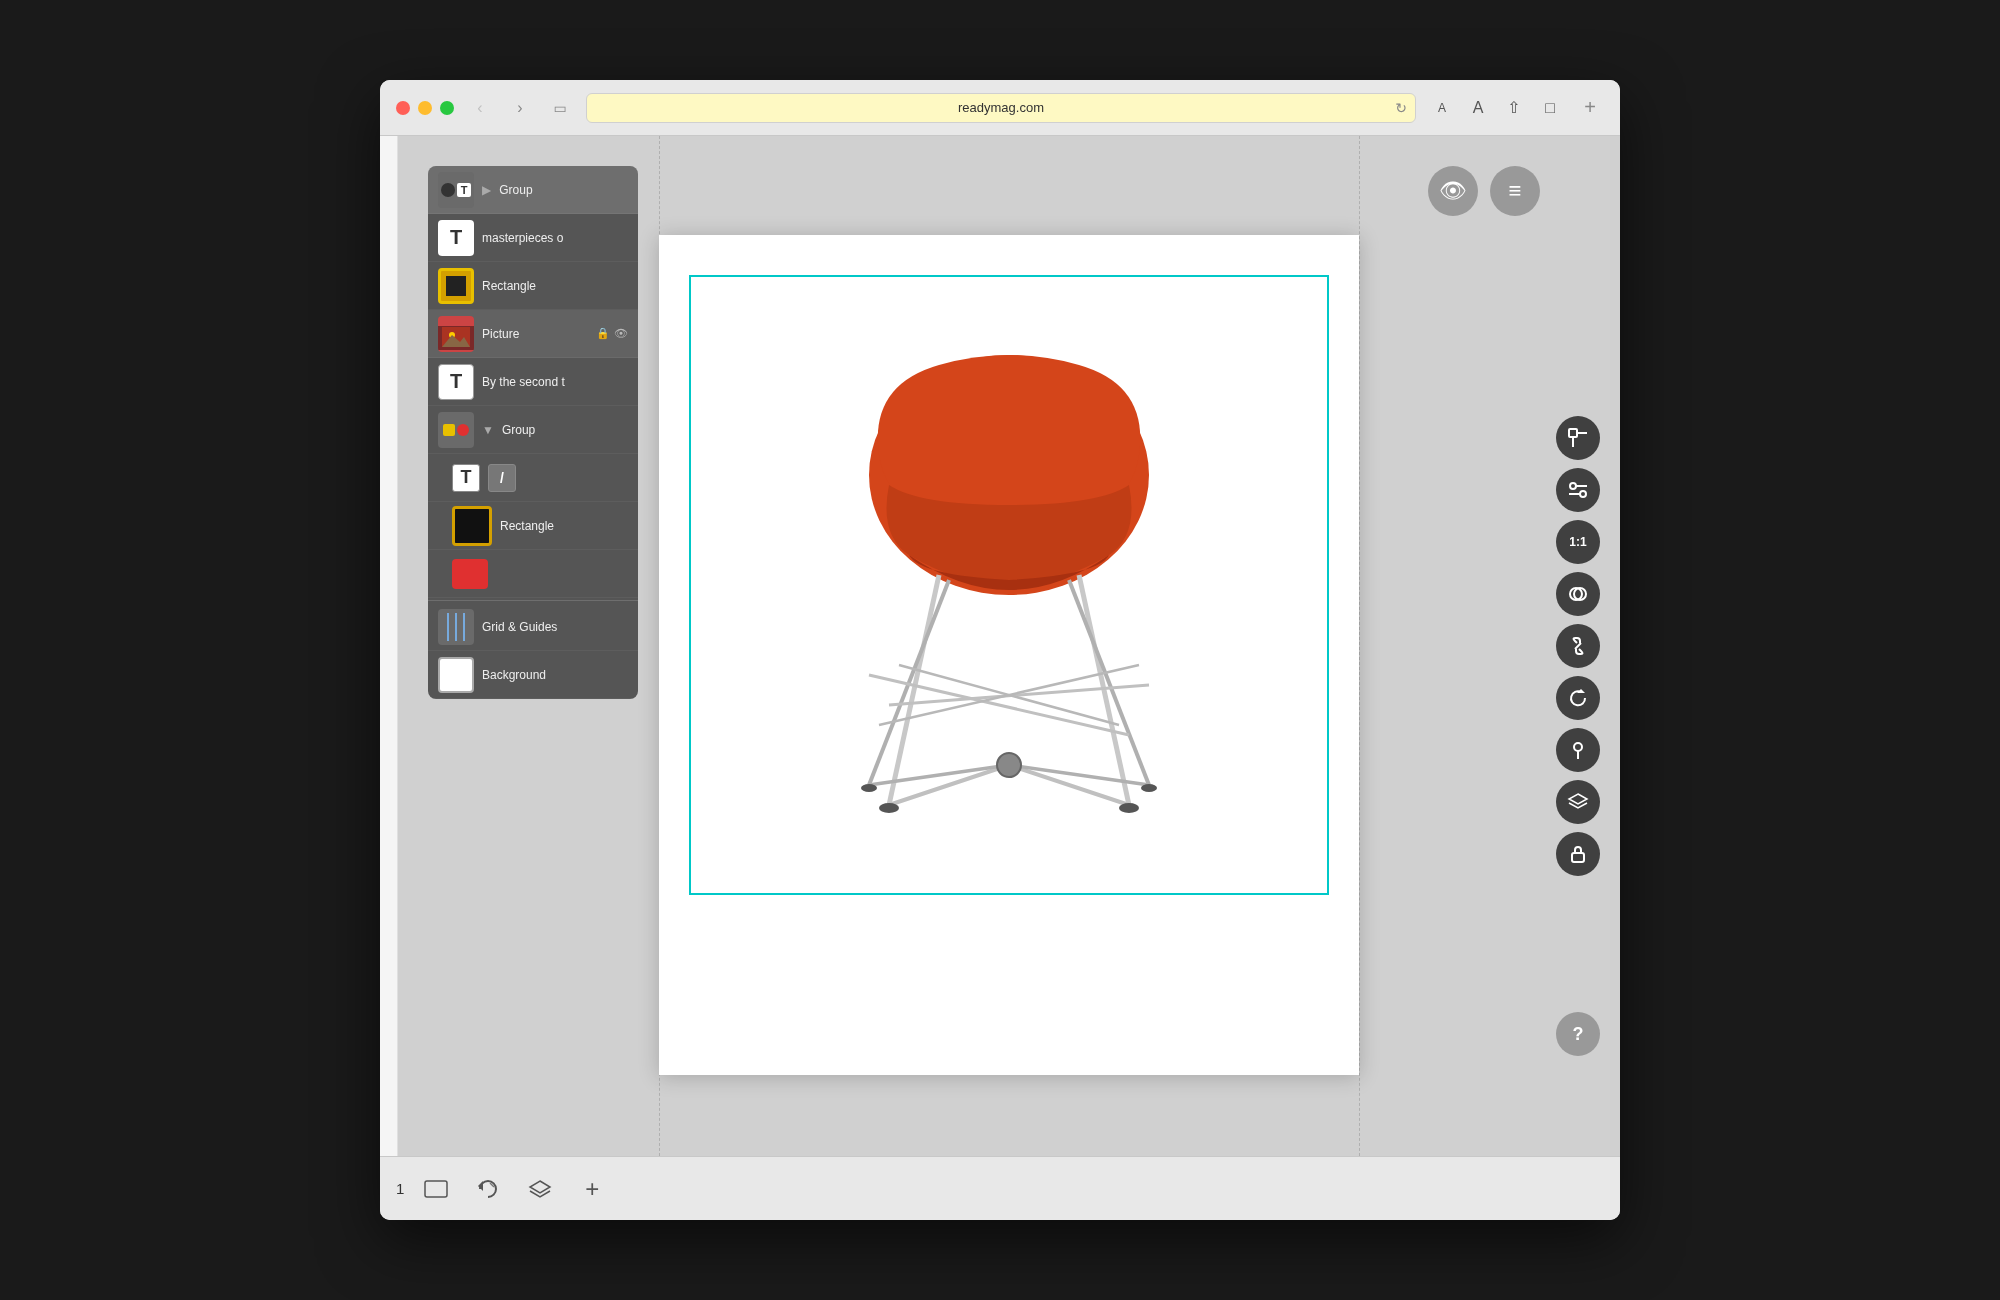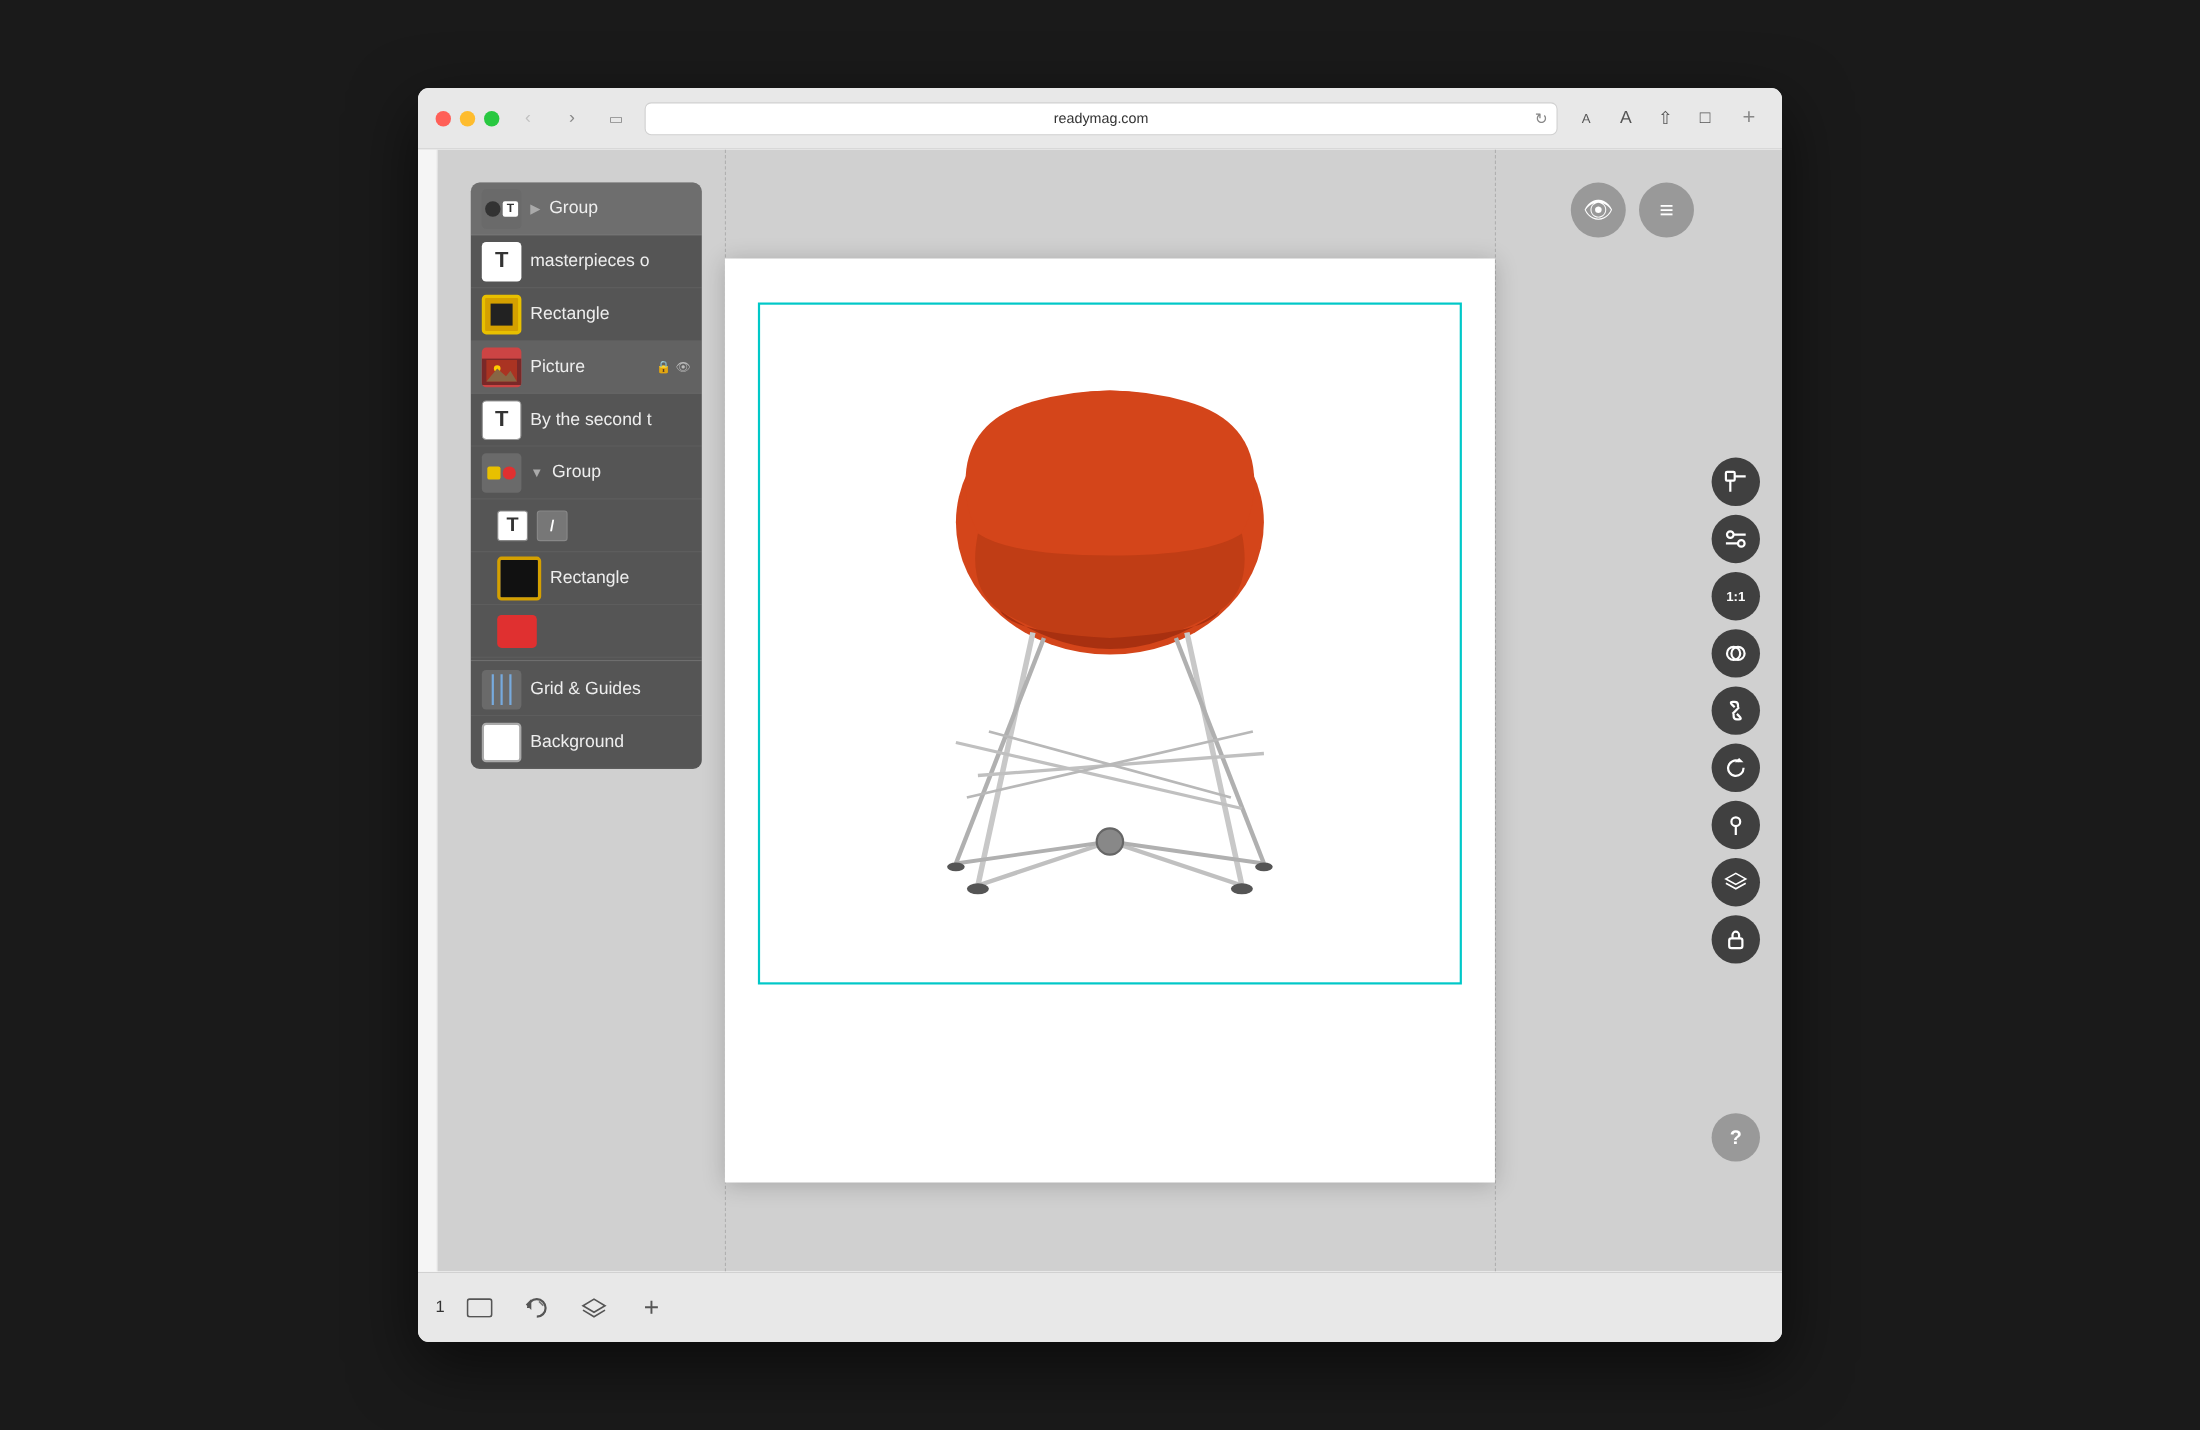--- a/index.html
+++ b/index.html
@@ -77,21 +77,21 @@
       color: #888;
       font-size: 14px;
       display: flex;
       align-items: center;
       justify-content: center;
     }
 
     .address-bar {
       flex: 1;
       height: 30px;
-      background: #ffffff;
+      background: #fef9c3;
       border: 1px solid #d0d0d0;
       border-radius: 6px;
       display: flex;
       align-items: center;
       justify-content: center;
       position: relative;
     }
 
     .address-text {
       font-size: 13px;
@@ -317,21 +317,21 @@
       display: flex;
       align-items: center;
       justify-content: center;
       font-size: 18px;
       font-weight: bold;
       color: white;
       overflow: hidden;
     }
 
     .layer-label {
-      font-size: 16px;
+      font-size: 12px;
       color: #eee;
       flex: 1;
       white-space: nowrap;
       overflow: hidden;
       text-overflow: ellipsis;
     }
 
     .layer-icon {
       font-size: 12px;
       color: #aaa;

